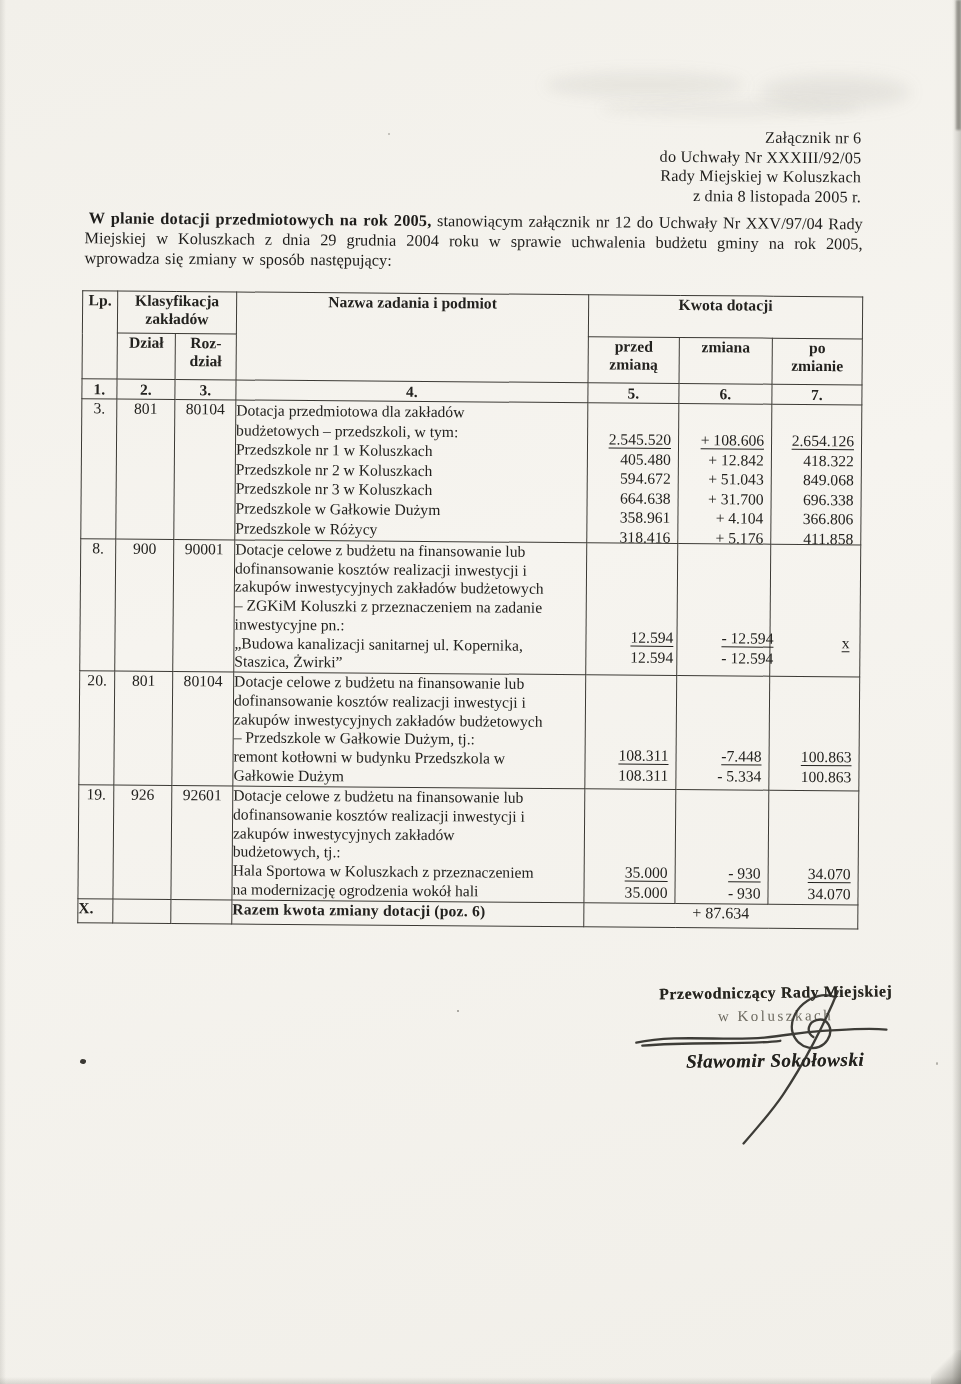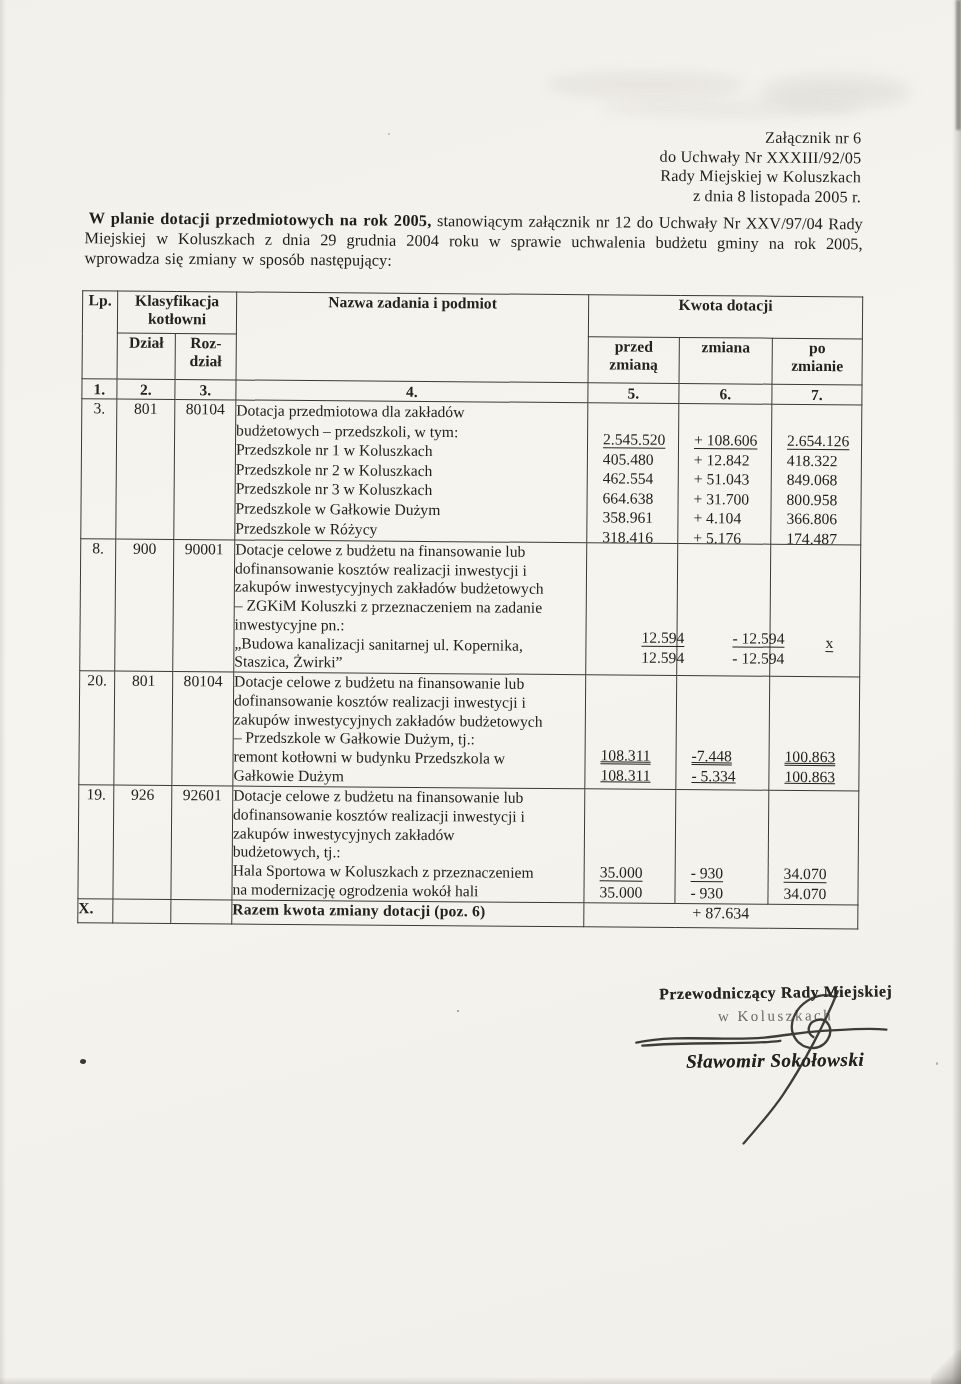--- a/index.html
+++ b/index.html
@@ -37,25 +37,25 @@
   tr.rx{height:24px;}
   td.hcell{font-weight:bold;text-align:center;vertical-align:middle;line-height:18px;}
   tr.hc td{font-weight:bold;text-align:center;vertical-align:middle;line-height:16px;font-size:15.4px;}
   td.lp{ text-align:center;padding-top:1px;}
   td.code{text-align:center;padding-top:1px;}
   td.name-cell{padding:1px 6px 0 8px;line-height:19.6px;}
   tr.r8 td.name-cell{line-height:18.7px;}
   tr.r18 td.name-cell,tr.r19 td.name-cell{line-height:18.8px;}
   .nl{white-space:nowrap;}
   td.val{position:relative;}
-  .stack{position:absolute;left:15px;right:7px;text-align:left;line-height:19.6px;}
+  .stack{position:absolute;left:4px;right:7px;text-align:right;line-height:19.6px;}
   tr.r3 .stack{top:26px;}
   tr.r8 .stack{top:84px;padding-left:40px;}
   tr.r8 .stack.x-stack{top:88px;right:10px;}
-  tr.r18 .stack{top:70px;text-decoration:underline;}
+  tr.r18 .stack{top:70px;}
   tr.r19 .stack{top:73px;font-family:Liberation Serif, serif;}
   .vl{white-space:pre;}
   .u{text-decoration:underline;text-underline-offset:3px;text-decoration-thickness:1.3px;}
   td.razem{font-weight:bold;padding:2px 6px 0 8px;letter-spacing:0.2px;}
   td.lp-x{font-weight:bold;text-align:left;padding:2px 0 0 4px;}
   td.total-cell{text-align:center;vertical-align:middle;padding-right:60px;font-size:16px;}
 
   
   .sig-block{position:absolute;left:628px;top:975px;width:306px;height:185px;}
   .stamp-l1{
@@ -118,21 +118,21 @@
         <col style="width:352px">
           <col style="width:91px">
           <col style="width:93px">
           <col style="width:90px">
       </colgroup>
       <tbody>
       <tr class="ha">
         <td class="hcell" rowspan="2">Lp.</td>
         <td class="hcell" colspan="2">
           <div>Klasyfikacja</div>
-          <div>kotłowni</div>
+          <div>zakładów</div>
         </td>
         <td class="hcell" rowspan="2">Nazwa zadania i podmiot</td>
         <td class="hcell" colspan="3">Kwota dotacji</td>
       </tr>
       <tr class="hb">
         <td class="hcell">Dział</td>
         <td class="hcell">
           <div>Roz-</div>
           <div>dział</div>
         </td>
@@ -166,44 +166,44 @@
           <div class="nl">Przedszkole nr 1 w Koluszkach</div>
           <div class="nl">Przedszkole nr 2 w Koluszkach</div>
           <div class="nl">Przedszkole nr 3 w Koluszkach</div>
           <div class="nl">Przedszkole w Gałkowie Dużym</div>
           <div class="nl">Przedszkole w Różycy</div>
         </td>
         <td class="val">
           <div class="stack">
             <div class="vl u">2.545.520</div>
             <div class="vl">405.480</div>
-            <div class="vl">462.554</div>
+            <div class="vl">594.672</div>
             <div class="vl">664.638</div>
             <div class="vl">358.961</div>
             <div class="vl">318.416</div>
           </div>
         </td>
         <td class="val">
           <div class="stack">
             <div class="vl u">+ 108.606</div>
             <div class="vl">+ 12.842</div>
             <div class="vl">+ 51.043</div>
             <div class="vl">+ 31.700</div>
             <div class="vl">+ 4.104</div>
             <div class="vl">+ 5.176</div>
           </div>
         </td>
         <td class="val">
           <div class="stack">
             <div class="vl u">2.654.126</div>
             <div class="vl">418.322</div>
             <div class="vl">849.068</div>
-            <div class="vl">800.958</div>
+            <div class="vl">696.338</div>
             <div class="vl">366.806</div>
-            <div class="vl">174.487</div>
+            <div class="vl">411.858</div>
           </div>
         </td>
       </tr>
 
       <tr class="r8">
         <td class="lp">8.</td>
         <td class="code">900</td>
         <td class="code">90001</td>
         <td class="name-cell">
           <div class="nl">Dotacje celowe z budżetu na finansowanie lub</div>

